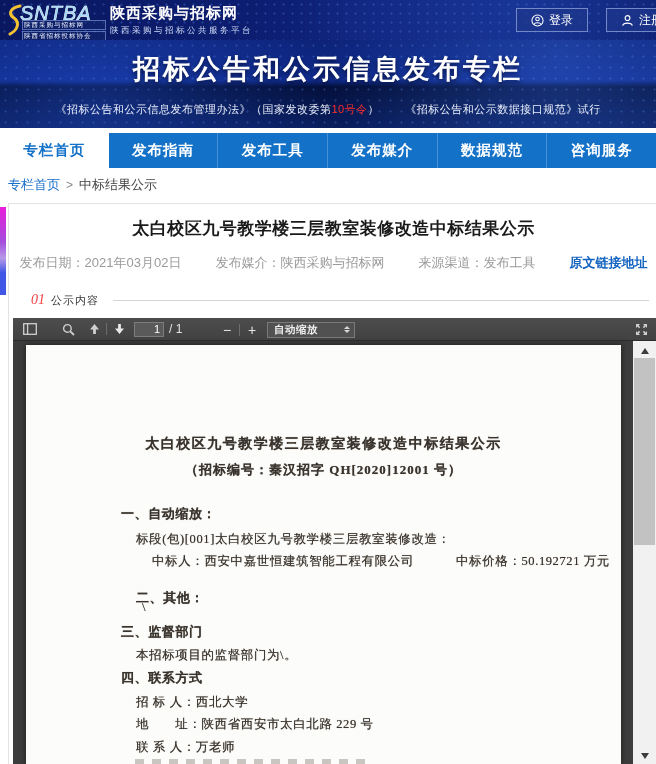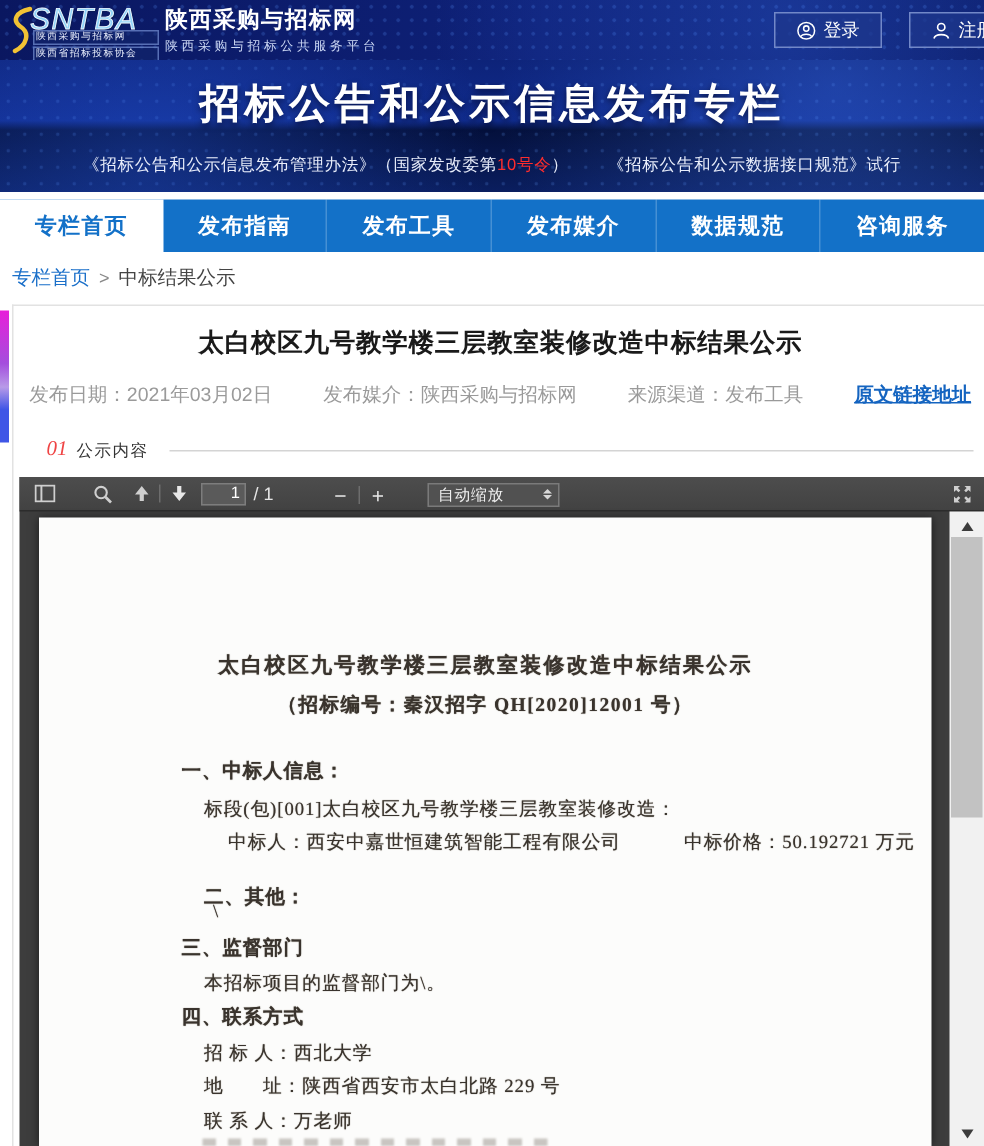--- a/index.html
+++ b/index.html
@@ -93,21 +93,21 @@
   }
   .article-title {
     position:absolute; left:0; top:13px; width:100%; text-align:center;
     color:#1a1a1a; font-size:17px; font-weight:bold; letter-spacing:.5px;
   }
   .meta-row {
     position:absolute; left:0; top:50px; width:100%;
     display:flex; justify-content:center; align-items:center; gap:34px;
     font-size:13px; color:#9a9a9a;
   }
-  .meta-link { color:#1464c0; text-decoration:underline; cursor:pointer; font-weight:bold; }
+  .meta-link { color:#1464c0; cursor:pointer; font-weight:bold; }
   .section-row { position:absolute; left:22px; top:88px; width:618px; display:flex; align-items:center; }
   .section-no { font-family:"Liberation Serif", serif; font-style:italic; font-size:14px; color:#ef4444; margin-right:6px; }
   .section-label { font-size:11px; color:#333; letter-spacing:1px; }
   .section-line { flex:1 1 auto; height:1px; background:#d4d4d4; margin-left:14px; }
 
   
   .pdf { position:absolute; left:13px; top:318px; width:643px; height:446px; background:#3d3d3d; }
   .pdf-toolbar {
     position:absolute; left:0; top:0; width:100%; height:23px;
     background:linear-gradient(#4d4d4d,#424242); border-bottom:1px solid #2c2c2c;
@@ -119,22 +119,22 @@
   .tb-space-lg { width:20px; }
   .page-input {
     width:30px; height:15px; margin-left:6px; text-align:right;
     background:#5a5a5a; border:1px solid #7d7d7d; color:#fff; font-size:11px; padding-right:3px;
   }
   .page-total { color:#e6e6e6; font-size:12px; margin-left:5px; }
   .tb-center { position:absolute; left:205px; top:0; height:23px; display:flex; align-items:center; }
   .zoom-txt { color:#e6e6e6; font-size:14px; width:18px; text-align:center; cursor:pointer; }
   .zoom-select {
     display:flex; align-items:center; justify-content:space-between;
-    width:88px; height:16px; margin-left:24px; padding:0 4px 0 6px;
-    background:#515151; border:1px solid #7a7a7a; cursor:pointer;
+    width:88px; height:16px; margin-left:6px; padding:0 4px 0 6px;
+    background:#515151; border:1px solid #7a7a7a; cursor:pointer;font-weight:bold;
   }
   .zoom-select-label { color:#efefef; font-size:10.5px; letter-spacing:.5px; }
   .spinner { display:flex; flex-direction:column; gap:1px; }
   .spin-up { width:0; height:0; border-left:3px solid transparent; border-right:3px solid transparent; border-bottom:3.5px solid #d8d8d8; }
   .spin-down { width:0; height:0; border-left:3px solid transparent; border-right:3px solid transparent; border-top:3.5px solid #d8d8d8; }
   .tb-right { position:absolute; right:6px; top:0; height:23px; display:flex; align-items:center; }
 
   .pdf-page {
     position:absolute; left:13px; top:27px; width:595px; height:419px;
     background:#fcfcfb; box-shadow:0 0 6px rgba(0,0,0,.55);
@@ -301,21 +301,21 @@
           </svg>
         </div>
       </div>
     </div>
 
     <div class="pdf-page">
       <div class="doc">
         <div class="doc-line doc-title">太白校区九号教学楼三层教室装修改造中标结果公示</div>
         <div class="doc-line doc-subtitle">（招标编号：秦汉招字 QH[2020]12001 号）</div>
 
-        <div class="doc-line doc-h" style="left:95px; top:160px;">一、中标人信息：</div>
+        <div class="doc-line doc-h" style="left:95px; top:160px;">一、自动缩放：</div>
         <div class="doc-line" style="left:110px; top:186px;">标段(包)[001]太白校区九号教学楼三层教室装修改造：</div>
         <div class="doc-line" style="left:126px; top:208px;">
           <span>中标人：西安中嘉世恒建筑智能工程有限公司</span><span class="price-span">中标价格：50.192721 万元</span>
         </div>
 
         <div class="doc-line doc-h" style="left:110px; top:232px;margin-top:12px;">二、其他：</div>
         <div class="doc-line" style="left:116px; top:255px;">\</div>
 
         <div class="doc-line doc-h" style="left:95px; top:278px;">三、监督部门</div>
         <div class="doc-line" style="left:110px; top:302px;">本招标项目的监督部门为\。</div>

